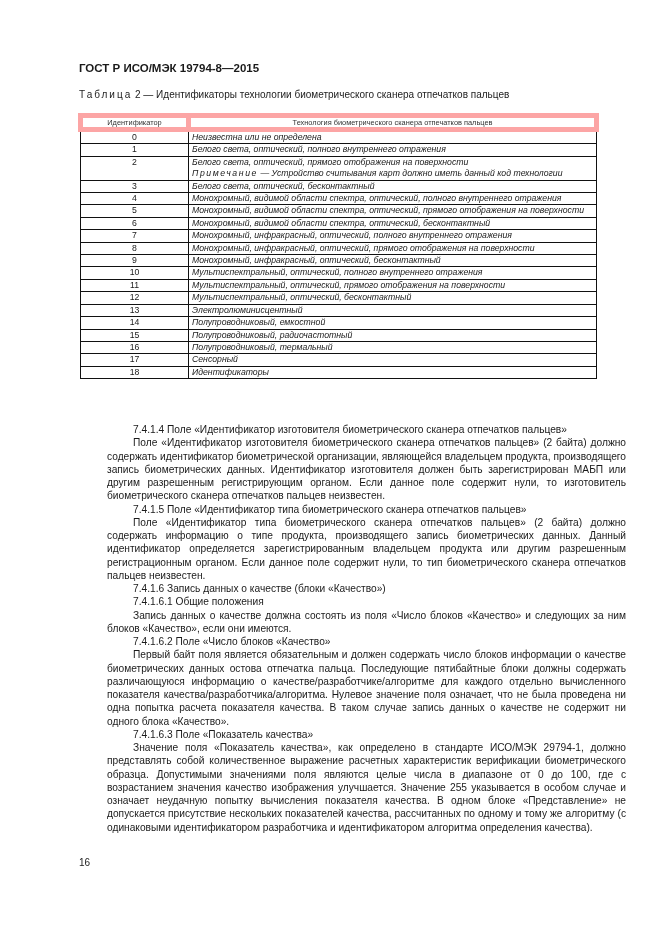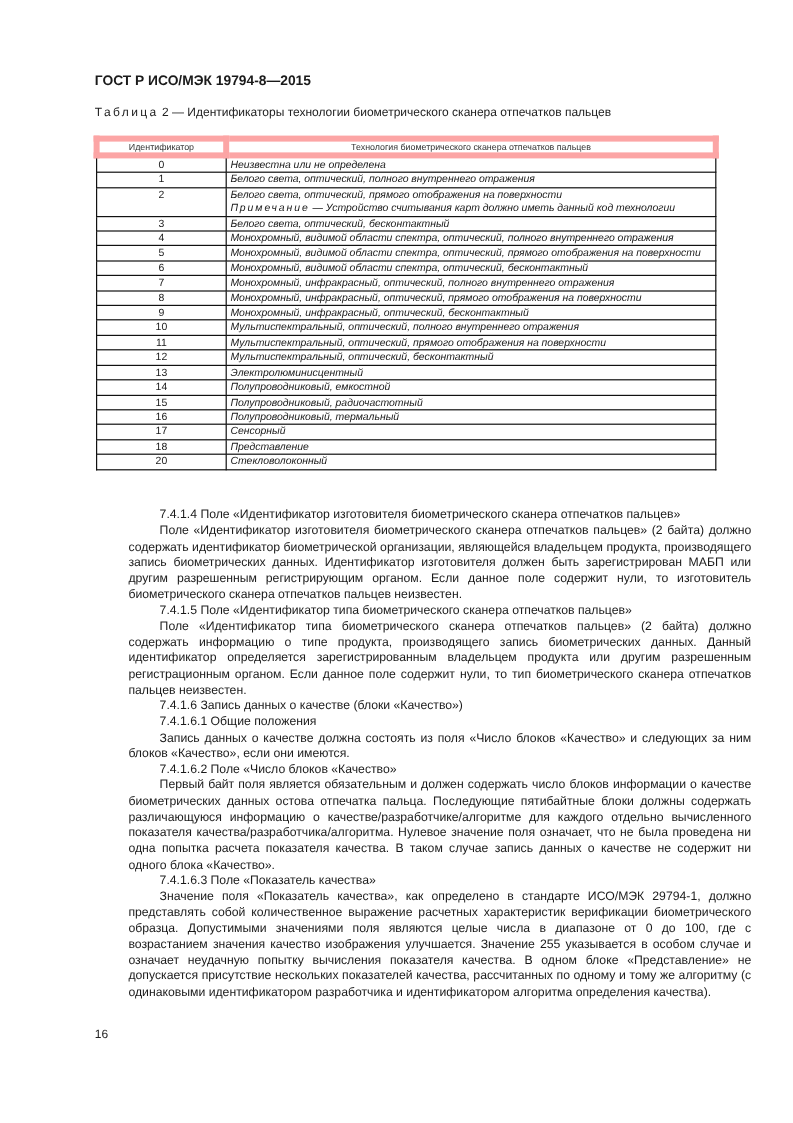--- a/index.html
+++ b/index.html
@@ -143,27 +143,21 @@
       </tr>
       <tr>
         <td class="idc">17</td>
         <td class="desc">
           <div>Сенсорный</div>
         </td>
       </tr>
       <tr>
         <td class="idc">18</td>
         <td class="desc">
-          <div>Представление</div>
-        </td>
-      </tr>
-      <tr>
-        <td class="idc">20</td>
-        <td class="desc">
-          <div>Стекловолоконный</div>
+          <div>Идентификаторы</div>
         </td>
       </tr>
     </tbody>
 </table>
 
 <div class="body">
   <p class="ind">7.4.1.4 Поле «Идентификатор изготовителя биометрического сканера отпечатков пальцев»</p>
   <p class="ind">Поле «Идентификатор изготовителя биометрического сканера отпечатков пальцев» (2 байта) должно содержать идентификатор биометрической организации, являющейся владельцем продукта, производящего запись биометрических данных. Идентификатор изготовителя должен быть зарегистрирован МАБП или другим разрешенным регистрирующим органом. Если данное поле содержит нули, то изготовитель биометрического сканера отпечатков пальцев неизвестен.</p>
   <p class="ind">7.4.1.5 Поле «Идентификатор типа биометрического сканера отпечатков пальцев»</p>
   <p class="ind">Поле «Идентификатор типа биометрического сканера отпечатков пальцев» (2 байта) должно содержать информацию о типе продукта, производящего запись биометрических данных. Данный идентификатор определяется зарегистрированным владельцем продукта или другим разрешенным регистрационным органом. Если данное поле содержит нули, то тип биометрического сканера отпечатков пальцев неизвестен.</p>

